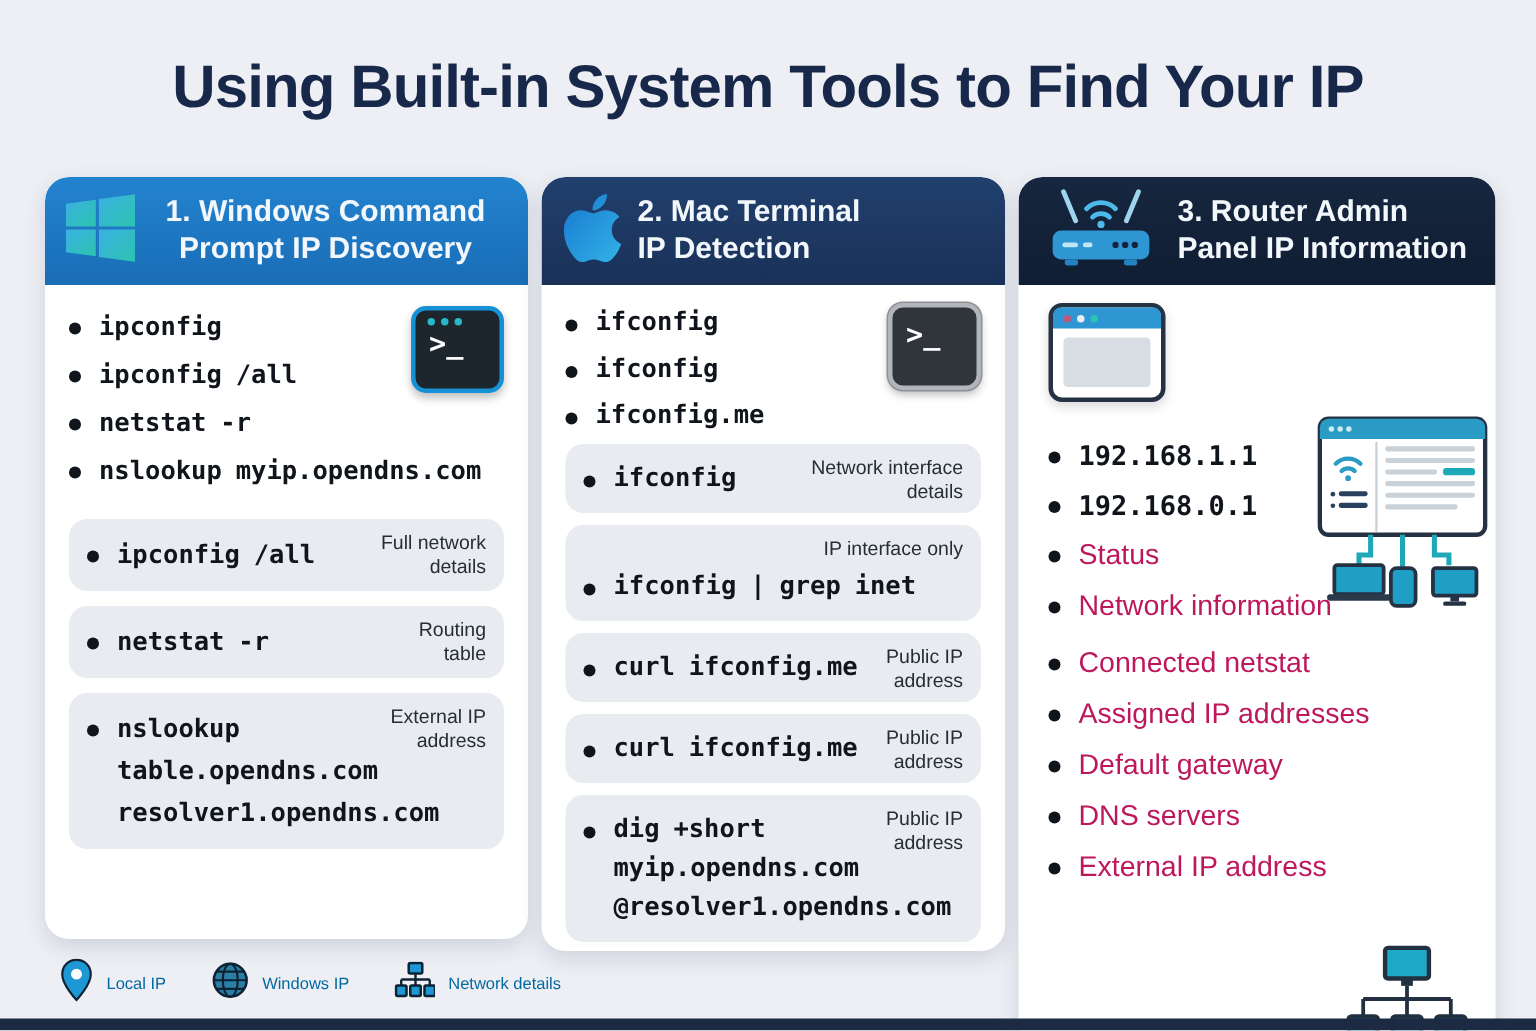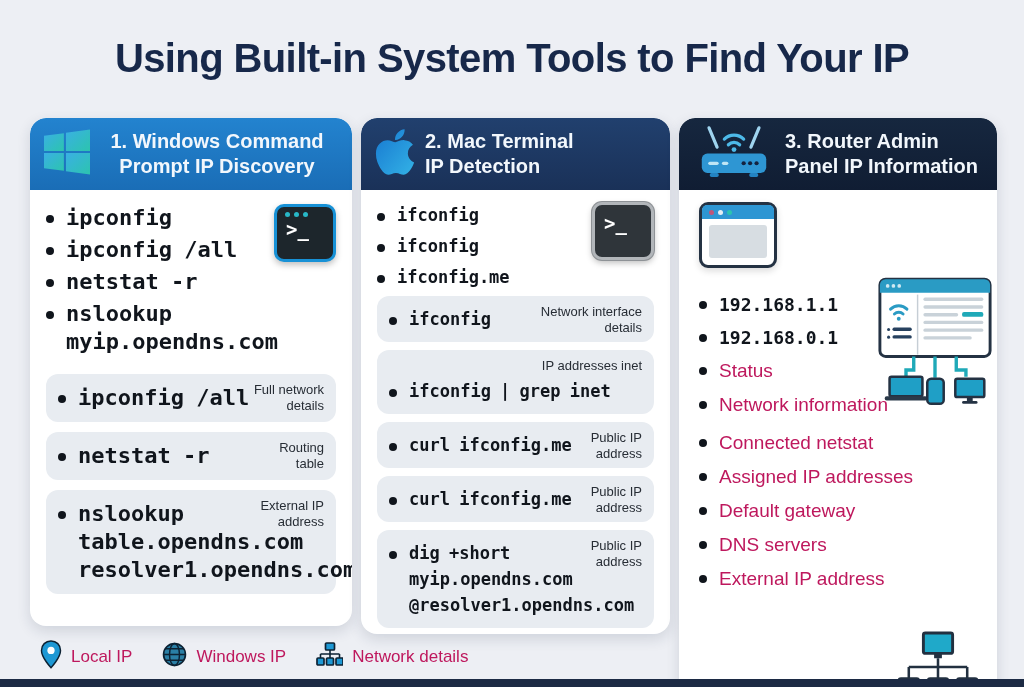--- a/index.html
+++ b/index.html
@@ -39,21 +39,21 @@
 
   .card-body{ position:relative; flex:1; padding:14px 16px 0; }
   .mac .card-body{ padding-top:12px; }
   .router .card-body{ padding:12px 16px 0 20px; }
 
   
   .bullet-row{ display:flex; align-items:flex-start; gap:12px; margin-bottom:4px; }
   .dot{ flex:none; width:8px; height:8px; border-radius:50%; background:#10151c; margin-top:11px; }
   .cmd{
     font-family:"DejaVu Sans Mono", monospace; font-weight:700;
-    font-size:22px; line-height:28px; color:#10151c; word-spacing:-1px;
+    font-size:17px; line-height:28px; color:#10151c; word-spacing:-1px;
   }
   .mac .cmd{ font-size:17px; line-height:26px; }
   .win .top-bullets .bullet-row{ margin-bottom:4px; }
   .win .top-bullets{ margin-bottom:18px; }
   .mac .top-bullets .bullet-row{ margin-bottom:5px; }
   .mac .top-bullets{ margin-bottom:6px; }
 
   
   .chip{
     position:relative; background:#e8ecf1; border-radius:12px;
@@ -97,21 +97,21 @@
   .router .cmd{ font-size:18px; line-height:29px; }
   .info{ font-size:19px; line-height:30px; color:#be185d; }
   .gap-above{ margin-top:8px; }
 
   .admin-illustration{ position:absolute; top:86px; right:4px; }
   .tree-illustration{ position:absolute; right:16px; bottom:52px; }
 
   
   .legend{ position:absolute; left:40px; bottom:14px; display:flex; gap:30px; align-items:center; }
   .legend-item{ display:flex; align-items:center; gap:9px; }
-  .legend-label{ font-size:17px; color:#be185d; }
+  .legend-label{ font-size:11px; color:#0369a1; }
 
   .bottom-bar{ position:absolute; left:0; right:0; bottom:0; height:8px; background:#1c2a44; }
 </style>
 </head>
 <body>
 
 <div class="page">
 
   <h1 class="page-title">Using Built-in System Tools to Find Your IP</h1>
 
@@ -224,21 +224,21 @@
         </div>
 
         <div class="chip">
           <div class="chip-label w115">Network interface details</div>
           <div class="bullet-row">
             <span class="dot"></span>
             <span class="cmd">ifconfig</span>
           </div>
         </div>
         <div class="chip label-above">
-          <div class="chip-label w140">IP addresses inet</div>
+          <div class="chip-label w140">IP interface only</div>
           <div class="bullet-row">
             <span class="dot"></span>
             <span class="cmd">ifconfig | grep inet</span>
           </div>
         </div>
         <div class="chip">
           <div class="chip-label w62">Public IP address</div>
           <div class="bullet-row">
             <span class="dot"></span>
             <span class="cmd">curl ifconfig.me</span>

